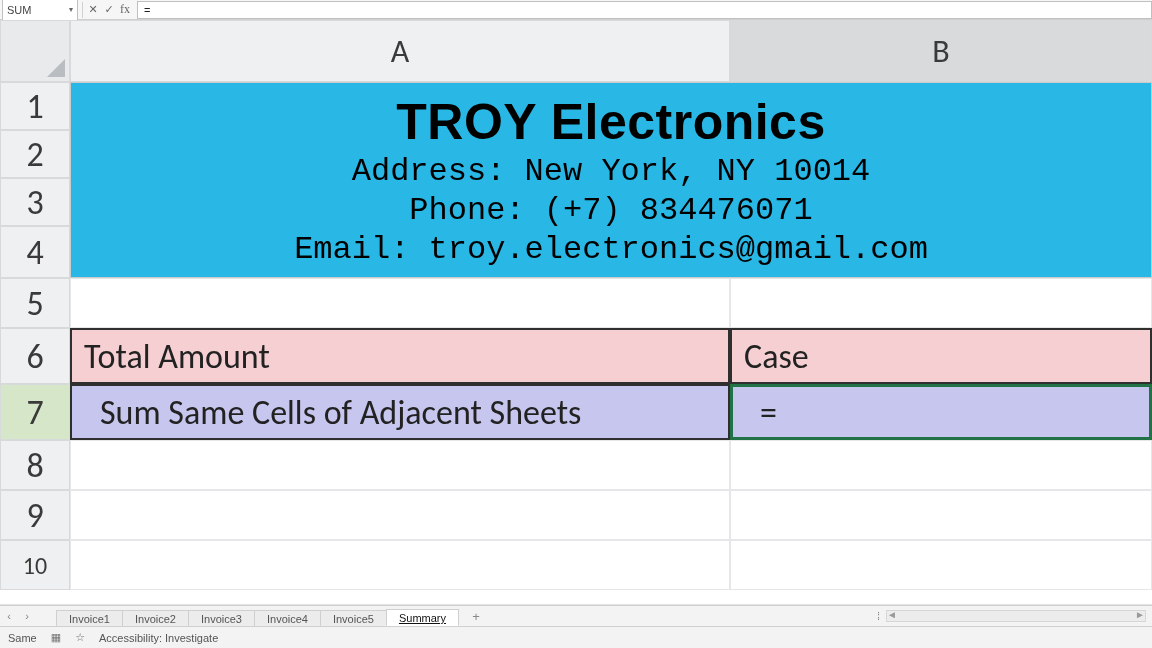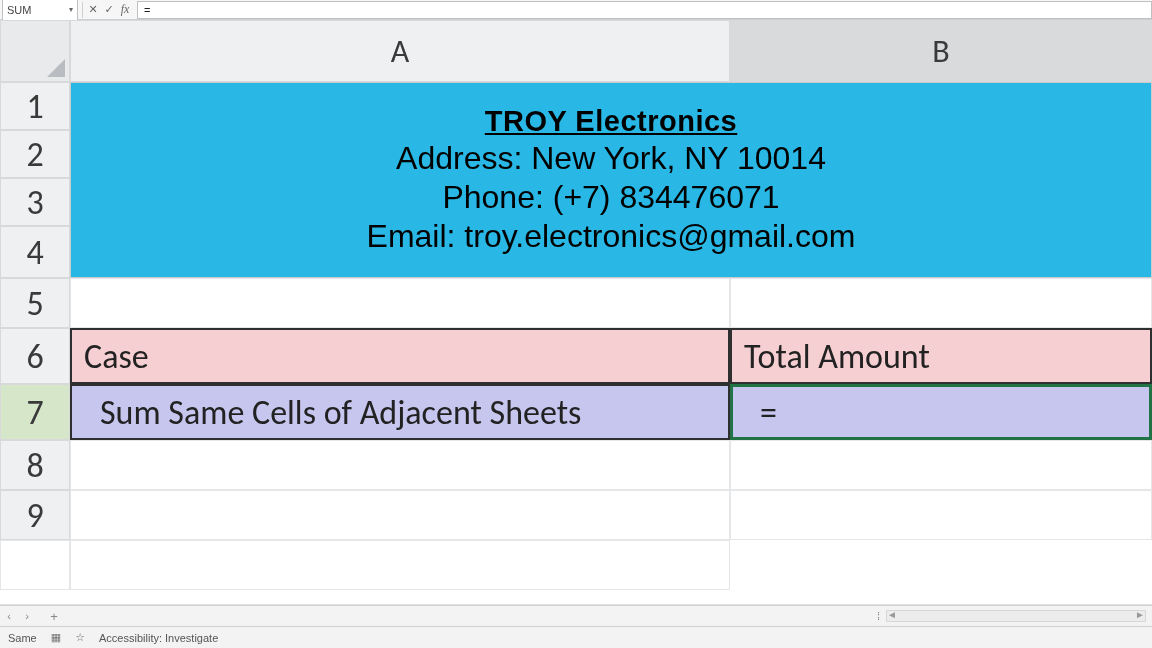--- a/index.html
+++ b/index.html
@@ -39,21 +39,21 @@
     color: #666;
   }
   .fbar-sep { width:1px; height:16px; background:#d0d0d0; margin:0 2px; }
   .fbar-btn {
     width: 16px; height:16px;
     display:flex; align-items:center; justify-content:center;
     color:#666;
     font-size:11px;
     cursor:pointer;
   }
-  .fbar-fx { font-style: italic; font-family: "Times New Roman", serif; font-size:12px; }
+  .fbar-fx { font-family: "Times New Roman", serif; font-size:12px; }
   .fbar-input {
     flex:1;
     height:18px;
     margin-left:4px;
     background:#fff;
     border:1px solid #c0c0c0;
     display:flex;
     align-items:center;
     padding:0 6px;
     font-size:11px;
@@ -115,26 +115,25 @@
     display:flex;
     flex-direction:column;
     align-items:center;
     justify-content:center;
     text-align:center;
     color:#000;
   }
   .banner .title {
     font-family: "Arial Black","Bahnschrift","Arial",sans-serif;
     font-weight: 800;
-    font-size: 29px;
+    font-size: 50px;
     letter-spacing: 0.5px;
-    text-decoration: underline;
   }
   .banner .line {
-    font-family: Liberation Sans, sans-serif;
+    font-family: Liberation Mono, monospace;
     font-size: 32px;
     margin-top: 2px;
   }
 
   .pink { background:#f6cfd2; }
   .lilac { background:#c7c6ef; }
   .thickborder { border:2px solid #2f2f2f !important; }
 
   .hdrcell {
     font-family: "Calibri","Segoe UI",sans-serif;
@@ -260,50 +259,59 @@
     <div class="rowhdr">2</div>
     <div class="rowhdr">3</div>
     <div class="rowhdr">4</div>
 
     <div class="rowhdr">5</div>
     <div class="cell"></div>
     <div class="cell"></div>
 
     <div class="rowhdr">6</div>
     <div class="cell hdrcell pink thickborder">
+      <span>Total Amount</span>
+    </div>
+    <div class="cell hdrcell pink thickborder">
       <span>Case</span>
-    </div>
-    <div class="cell hdrcell pink thickborder">
-      <span>Total Amount</span>
     </div>
 
     <div class="rowhdr active">7</div>
     <div class="cell bodycell lilac thickborder">
       <span>Sum Same Cells of Adjacent Sheets</span>
     </div>
     <div class="cell bodycell lilac thickborder editcell">
       <span>=</span>
     </div>
 
     <div class="rowhdr">8</div>
     <div class="cell"></div>
     <div class="cell"></div>
 
     <div class="rowhdr">9</div>
     <div class="cell"></div>
     <div class="cell"></div>
 
+    <div class="rowhdr" style="font-size:24px;">10</div>
     <div class="cell"></div>
     <div class="cell"></div>
   </div>
 </div>
 
 <div class="tabsrow">
   <span class="tabnav">‹</span>
   <span class="tabnav">›</span>
+  <div class="tabs">
+    <div class="tab">Invoice1</div>
+    <div class="tab">Invoice2</div>
+    <div class="tab">Invoice3</div>
+    <div class="tab">Invoice4</div>
+    <div class="tab">Invoice5</div>
+    <div class="tab active">Summary</div>
+  </div>
   <span class="tabadd">+</span>
   <span class="spacer"></span>
   <span style="color:#888;margin-right:6px;">⁞</span>
   <div class="hscroll"></div>
 </div>
 
 <div class="status">
   <span>Same</span>
   <span class="sicon">▦</span>
   <span class="sicon">☆</span>

